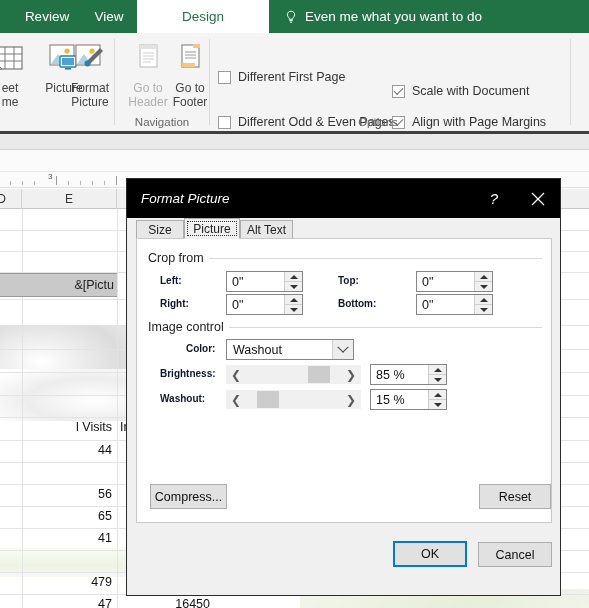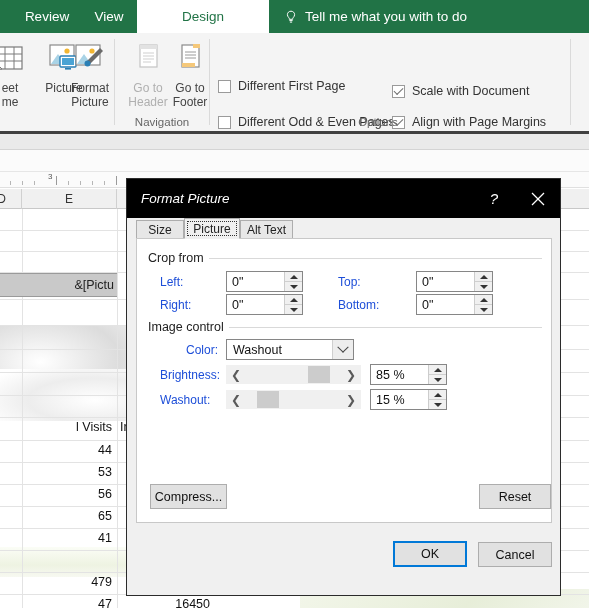--- a/index.html
+++ b/index.html
@@ -166,21 +166,21 @@
 
   .panel {
     position:absolute; left:9px; top:59px; width:416px; height:285px;
     background:#ffffff; border:1px solid #c8c8c8;
   }
   .legend {
     position:absolute; font-size:12.5px; color:#222; white-space:nowrap;
   }
   .legend-line { position:absolute; height:1px; background:#d9d9d9; }
 
-  .fld-label { position:absolute; font-size:12px; color:#1d4ed8; white-space:nowrap; }
+  .fld-label { position:absolute; font-size:10px; color:#0f172a; white-space:nowrap;font-weight:bold; }
 
   .spinwrap {
     position:absolute; height:21px; border:1px solid #868686; background:#fff;
     display:flex; align-items:stretch;
   }
   .spinwrap .val {
     flex:1; font-size:12.5px; color:#111; padding-left:5px; display:flex; align-items:center;
     white-space:nowrap;
   }
   .spinbtns { width:18px; border-left:1px solid #ccc; display:flex; flex-direction:column; background:#f0f0f0;}
@@ -234,21 +234,21 @@
       <span>Design</span>
     </div>
     <div class="tellme" style="left:283px;">
       <span class="bulb">
         <svg width="16" height="16" viewBox="0 0 16 16">
           <path d="M8 2.2c-2.1 0-3.6 1.5-3.6 3.4 0 1.3.7 2.2 1.3 2.9.4.5.6.8.6 1.2v.6h3.4v-.6c0-.4.2-.7.6-1.2.6-.7 1.3-1.6 1.3-2.9 0-1.9-1.5-3.4-3.6-3.4z" fill="none" stroke="#ffffff" stroke-width="1"></path>
           <line x1="6.4" y1="11.6" x2="9.6" y2="11.6" stroke="#ffffff" stroke-width="1"></line>
           <line x1="6.9" y1="13.1" x2="9.1" y2="13.1" stroke="#ffffff" stroke-width="1"></line>
         </svg>
       </span>
-      <span>Tell me what you with to do</span>
+      <span>Even me what you want to do</span>
     </div>
   </div>
 
   <div class="ribbon-body">
 
     <div class="big-btn" style="left:-16px;">
       <span class="ic">
         <svg width="34" height="34" viewBox="0 0 34 34">
           <rect x="3" y="5" width="26" height="22" fill="#ffffff" stroke="#7a7a7a" stroke-width="1.2"></rect>
           <line x1="3" y1="12" x2="29" y2="12" stroke="#7a7a7a" stroke-width="1"></line>
@@ -320,21 +320,21 @@
           <rect x="7" y="21" width="13" height="4" fill="#f5c87a"></rect>
         </svg>
       </span>
       <span>Go to</span>
       <span>Footer</span>
     </div>
 
     <div class="grp-label" style="left:118px;width:88px;">Navigation</div>
     <div class="ribbon-sep" style="left:209px;"></div>
 
-    <div class="cbrow" style="left:218px;top:46px;">
+    <div class="cbrow" style="left:218px;top:37px;">
       <span class="cbox"></span>
       <span>Different First Page</span>
     </div>
     <div class="cbrow" style="left:218px;top:82px;">
       <span class="cbox"></span>
       <span>Different Odd &amp; Even Pages</span>
     </div>
     <div class="cbrow" style="left:392px;top:51px;">
       <span class="cbox checked"></span>
       <span>Scale with Document</span>
@@ -404,21 +404,20 @@
       <div class="hdrcell" style="left:-18px;top:64px;width:135px;height:24px;">
         <span>&amp;[Pictu</span>
       </div>
 
       <div class="cell r" style="left:0px;top:208px;width:112px;">l Visits</div>
       <div class="cell" style="left:120px;top:208px;width:90px;">Income</div>
 
       <div class="cell r" style="left:0px;top:231px;width:112px;">44</div>
       <div class="cell r" style="left:120px;top:231px;width:90px;">15400</div>
 
-      <div class="cell r" style="left:0px;top:253px;width:112px;">53</div>
       <div class="cell r" style="left:120px;top:253px;width:90px;">18550</div>
 
       <div class="cell r" style="left:0px;top:275px;width:112px;">56</div>
       <div class="cell r" style="left:120px;top:275px;width:90px;">19600</div>
 
       <div class="cell r" style="left:0px;top:297px;width:112px;">65</div>
       <div class="cell r" style="left:120px;top:297px;width:90px;">22750</div>
 
       <div class="cell r" style="left:0px;top:319px;width:112px;">41</div>
       <div class="cell r" style="left:120px;top:319px;width:90px;">14350</div>

